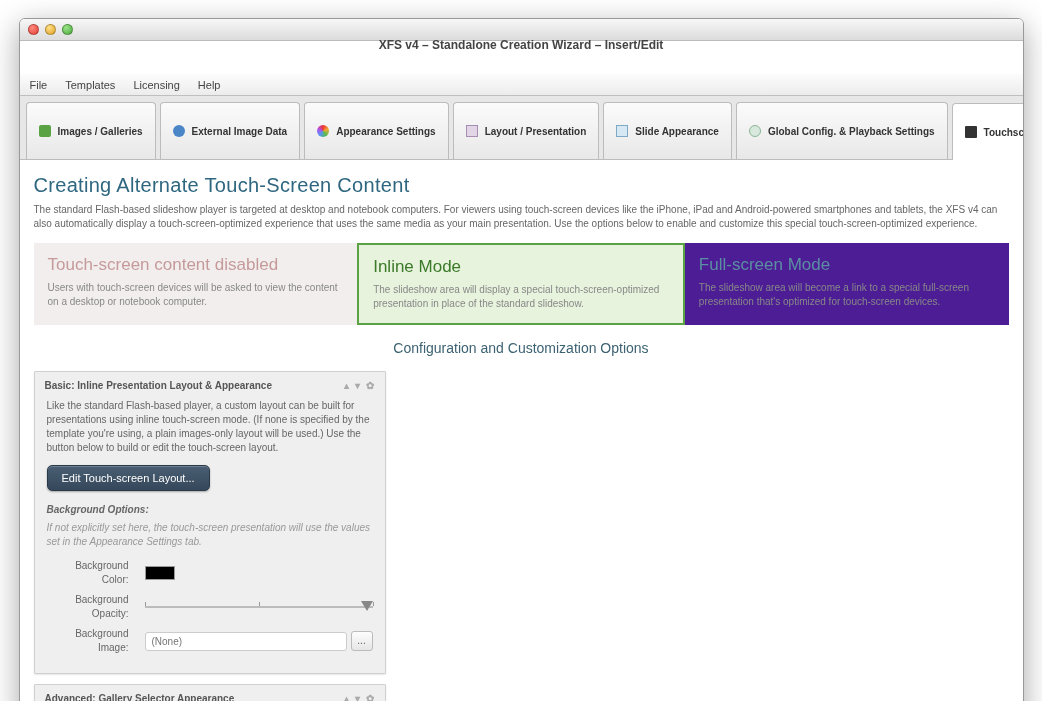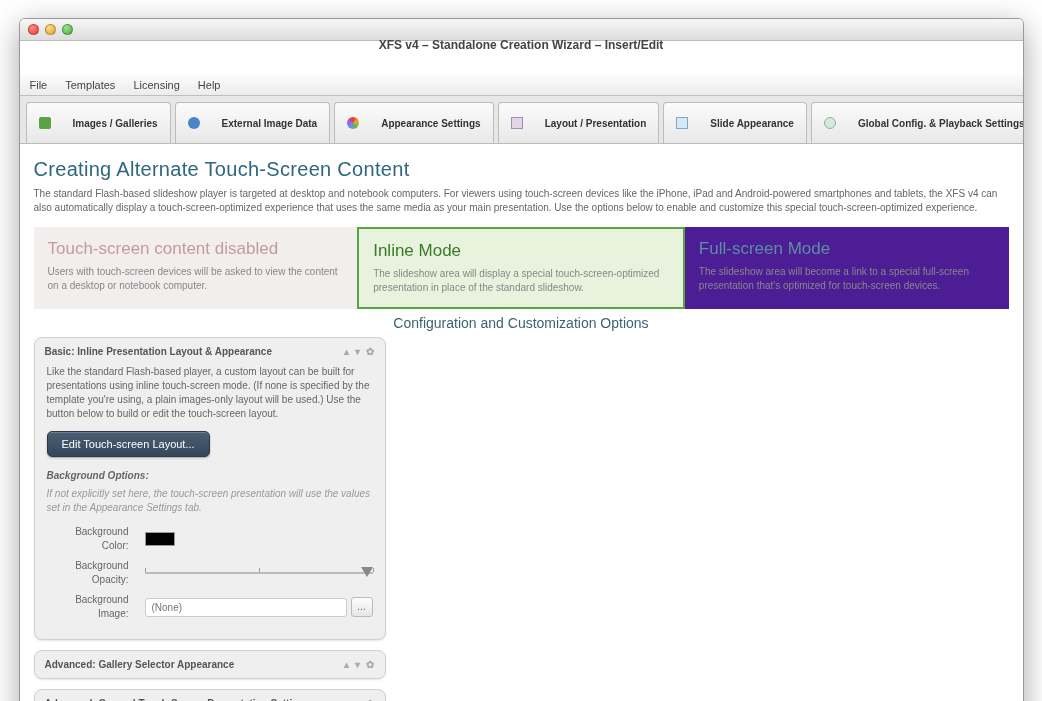--- a/index.html
+++ b/index.html
@@ -12,43 +12,43 @@
 .dot { width: 11px; height: 11px; border-radius: 50%; border: 1px solid rgba(0,0,0,0.25); }
 .dot.r { background: radial-gradient(circle at 35% 30%, #ff8a80, #e33e33); }
 .dot.y { background: radial-gradient(circle at 35% 30%, #ffe08a, #e0a020); }
 .dot.g { background: radial-gradient(circle at 35% 30%, #9be48a, #4aa83a); }
 .win-title { position: absolute; left: 0; right: 0; text-align: center; font-size: 12px; color: #444; font-weight: bold; text-shadow: 0 1px 0 rgba(255,255,255,0.6); margin-top: 30px; }
 
 .menubar { height: 22px; background: linear-gradient(#fcfcfc,#ececec); border-bottom: 1px solid #bfbfbf; display: flex; align-items: center; padding-left: 10px; gap: 18px; color: #444; margin-top: 33px; }
 .menubar span { cursor: default; }
 
 .tabbar { display: flex; gap: 4px; padding: 6px 6px 0 6px; background: #e7e7e7; border-bottom: 1px solid #bcbcbc; }
-.tab { flex: 0 0 auto; padding: 14px 12px; border: 1px solid #bcbcbc; border-bottom: none; border-radius: 4px 4px 0 0; background: linear-gradient(#fbfbfb,#e8e8e8); font-size: 10px; color: #333; display: flex; align-items: center; gap: 22px; font-weight: bold; }
+.tab { flex: 0 0 auto; padding: 22px 12px; border: 1px solid #bcbcbc; border-bottom: none; border-radius: 4px 4px 0 0; background: linear-gradient(#fbfbfb,#e8e8e8); font-size: 10px; color: #333; display: flex; align-items: center; gap: 7px; font-weight: bold; }
 .tab.active { background: #fff; position: relative; top: 1px; }
 .tab .ico { width: 12px; height: 12px; display: inline-block; }
 
 .content { padding: 14px 14px 0 14px; }
 h1 { font-size: 20px; font-weight: normal; color: #2f6780; margin-bottom: 6px; letter-spacing: 0.3px; }
 .lead { font-size: 10px; color: #666; line-height: 1.4; margin-bottom: 12px; }
 
 .modes { display: flex; gap: 0; }
 .mode { flex: 1; padding: 12px 14px; }
 .mode h3 { font-size: 17px; font-weight: normal; margin-bottom: 6px; }
 .mode p { font-size: 10px; color: #888; line-height: 1.4; }
 .mode.disabled { background: #f3eeee; }
 .mode.disabled h3 { color: #c59a9a; }
 .mode.inline { background: #e7f3dd; border: 2px solid #5aa344; }
 .mode.inline h3 { color: #3a7a28; }
 .mode.full { background: #4c1d95; }
 .mode.full h3 { color: #5b8ea3; }
 
-.subhead { text-align: center; font-size: 14px; color: #3c6272; padding: 6px 0; }
+.subhead { text-align: center; font-size: 14px; color: #3c6272; padding: 15px 0; }
 
 .panels { width: 352px; }
-.panel { background: #efefef; border: 1px solid #d0d0d0; border-radius: 8px; margin-bottom: 10px; box-shadow: 0 1px 2px rgba(0,0,0,0.1); }
+.panel { background: #efefef; border: 1px solid #d0d0d0; border-radius: 1px; margin-bottom: 10px; box-shadow: 0 1px 2px rgba(0,0,0,0.1); }
 .panel-head { display: flex; align-items: center; padding: 8px 10px; font-size: 10px; font-weight: bold; color: #555; }
 .panel-head .sp { flex: 1; }
 .panel-head .ctrl { color: #aaa; margin-left: 6px; font-size: 10px; cursor: default; }
 .panel-body { padding: 0 12px 12px 12px; font-size: 10px; color: #666; line-height: 1.4; }
 .panel-body .desc { margin-bottom: 10px; }
 .btn-primary { display: inline-block; background: linear-gradient(#4a5f74,#35475a); color: #fff; border: 1px solid #2a3a4a; padding: 6px 14px; border-radius: 5px; font-size: 11px; cursor: pointer; box-shadow: inset 0 1px 0 rgba(255,255,255,0.2), 0 1px 2px rgba(0,0,0,0.3); }
 .sub-label { font-size: 10px; font-style: italic; font-weight: bold; color: #666; margin: 12px 0 4px; }
 .note { font-size: 10px; font-style: italic; color: #999; margin-bottom: 10px; line-height: 1.4; }
 .field-row { display: flex; align-items: center; margin-bottom: 6px; }
 .field-row label { width: 98px; text-align: right; font-size: 10px; color: #666; padding-right: 16px; }

